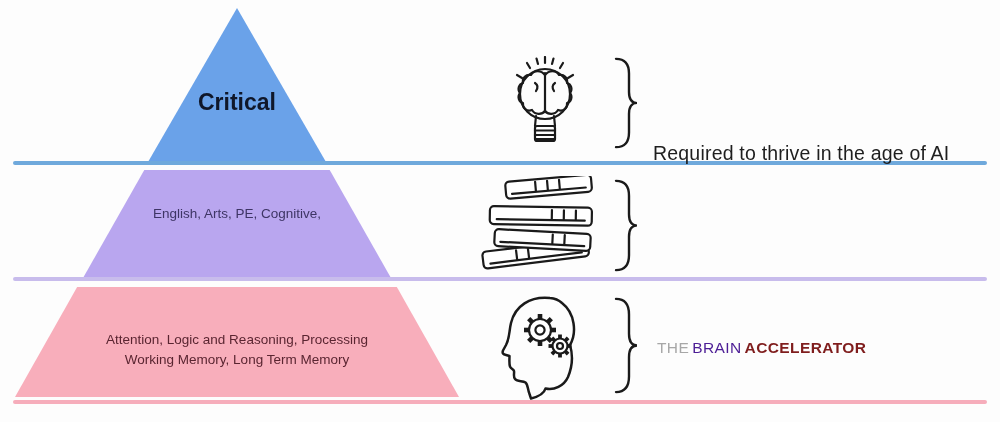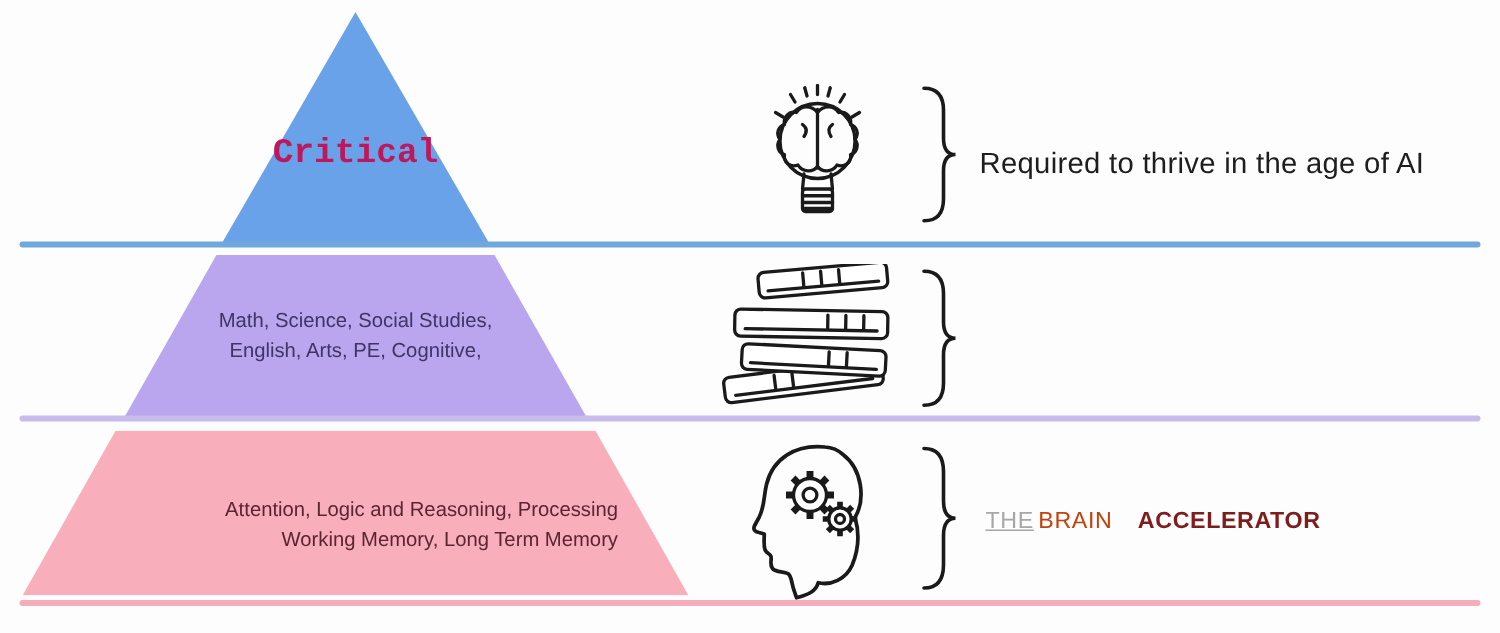--- a/index.html
+++ b/index.html
@@ -14,46 +14,46 @@
   .band-purple{left:83px;top:170px;width:308px;height:108px;background:#b9a6ef;
     clip-path:polygon(19.9% 0,80.1% 0,100% 100%,0 100%);}
   .band-pink{left:15px;top:287px;width:444px;height:110px;background:#f8aebb;
     clip-path:polygon(14% 0,86% 0,100% 100%,0 100%);}
   
   .divider{position:absolute;left:13px;width:974px;height:4px;border-radius:3px;}
   .divider.d1{top:161px;background:#6fa9dc;}
   .divider.d2{top:277px;background:#c8bcec;height:3.5px;}
   .divider.d3{top:400px;background:#f6adbb;height:3.5px;}
   
-  .lvl-title{position:absolute;text-align:center;color:#be185d;
-    font-family:Liberation Mono, monospace;font-weight:bold;}
+  .lvl-title{position:absolute;text-align:center;color:#0f172a;
+    font-family:Liberation Sans, sans-serif;font-weight:bold;}
   .t-ct{left:132px;top:85px;width:210px;font-size:23px;line-height:34px;}
   .t-edu{left:132px;top:174px;width:210px;font-size:24px;line-height:28px;}
   .t-cog{left:107px;top:297px;width:260px;font-size:25px;line-height:30px;}
   .lvl-items{position:absolute;text-align:center;font-size:13.5px;}
   .i-edu{left:102px;top:204px;width:270px;line-height:19.5px;color:#3e3565;}
-  .i-cog{left:62px;top:330px;width:350px;line-height:20px;color:#5a2531;text-align:right;}
+  .i-cog{left:62px;top:330px;width:350px;line-height:20px;color:#5a2531;}
   
   .row-icon{position:absolute;}
   .ic-bulb{left:505px;top:56px;width:80px;height:96px;}
   .ic-books{left:478px;top:176px;width:130px;height:100px;}
   .ic-head{left:492px;top:293px;width:100px;height:110px;}
   .brace{position:absolute;width:26px;}
   .brace.b1{left:613px;top:57px;height:92px;}
   .brace.b2{left:613px;top:179px;height:93px;}
   .brace.b3{left:613px;top:297px;height:97px;}
   .brace svg{width:100%;height:100%;}
   .row-label{position:absolute;left:653px;font-size:19.5px;color:#1e1e1e;
-    letter-spacing:0.2px;white-space:nowrap;}
+    letter-spacing:0.2px;white-space:nowrap;margin-top:44px;}
   .rl-1{top:98px;}
   .rl-2{top:214px;}
   .logo{position:absolute;left:657px;top:339px;font-size:15.5px;white-space:nowrap;
     letter-spacing:0.4px;}
-  .logo .w1{color:#a7a7a7;font-weight:normal;margin-right:3px;text-decoration:underline;}
-  .logo .w2{color:#c2410c;font-weight:normal;margin-right:17px;}
+  .logo .w1{color:#a7a7a7;font-weight:normal;margin-right:3px;}
+  .logo .w2{color:#4c1d95;font-weight:normal;margin-right:3px;}
   .logo .w3{color:#7f1d1d;font-weight:bold;}
   svg .ln{fill:none;stroke:#1a1a1a;stroke-width:2.2;stroke-linecap:round;stroke-linejoin:round;}
   svg .lnf{fill:#fff;stroke:#1a1a1a;stroke-width:2.2;stroke-linejoin:round;}
 </style>
 </head>
 <body>
 
 <div class="canvas">
 
   <div class="band band-blue"></div>
@@ -62,21 +62,20 @@
 
   <div class="divider d1"></div>
   <div class="divider d2"></div>
   <div class="divider d3"></div>
 
   <div class="lvl-title t-ct">
     <div>Critical</div>
   </div>
 
   <div class="lvl-items i-edu">
-    <div>Math, Science, Social Studies,</div>
     <div>English, Arts, PE, Cognitive,</div>
   </div>
 
   <div class="lvl-items i-cog">
     <div>Attention, Logic and Reasoning, Processing</div>
     <div>Working Memory, Long Term Memory</div>
   </div>
 
   <div class="row-icon ic-bulb">
     <svg viewBox="0 0 80 96" width="80" height="96">

